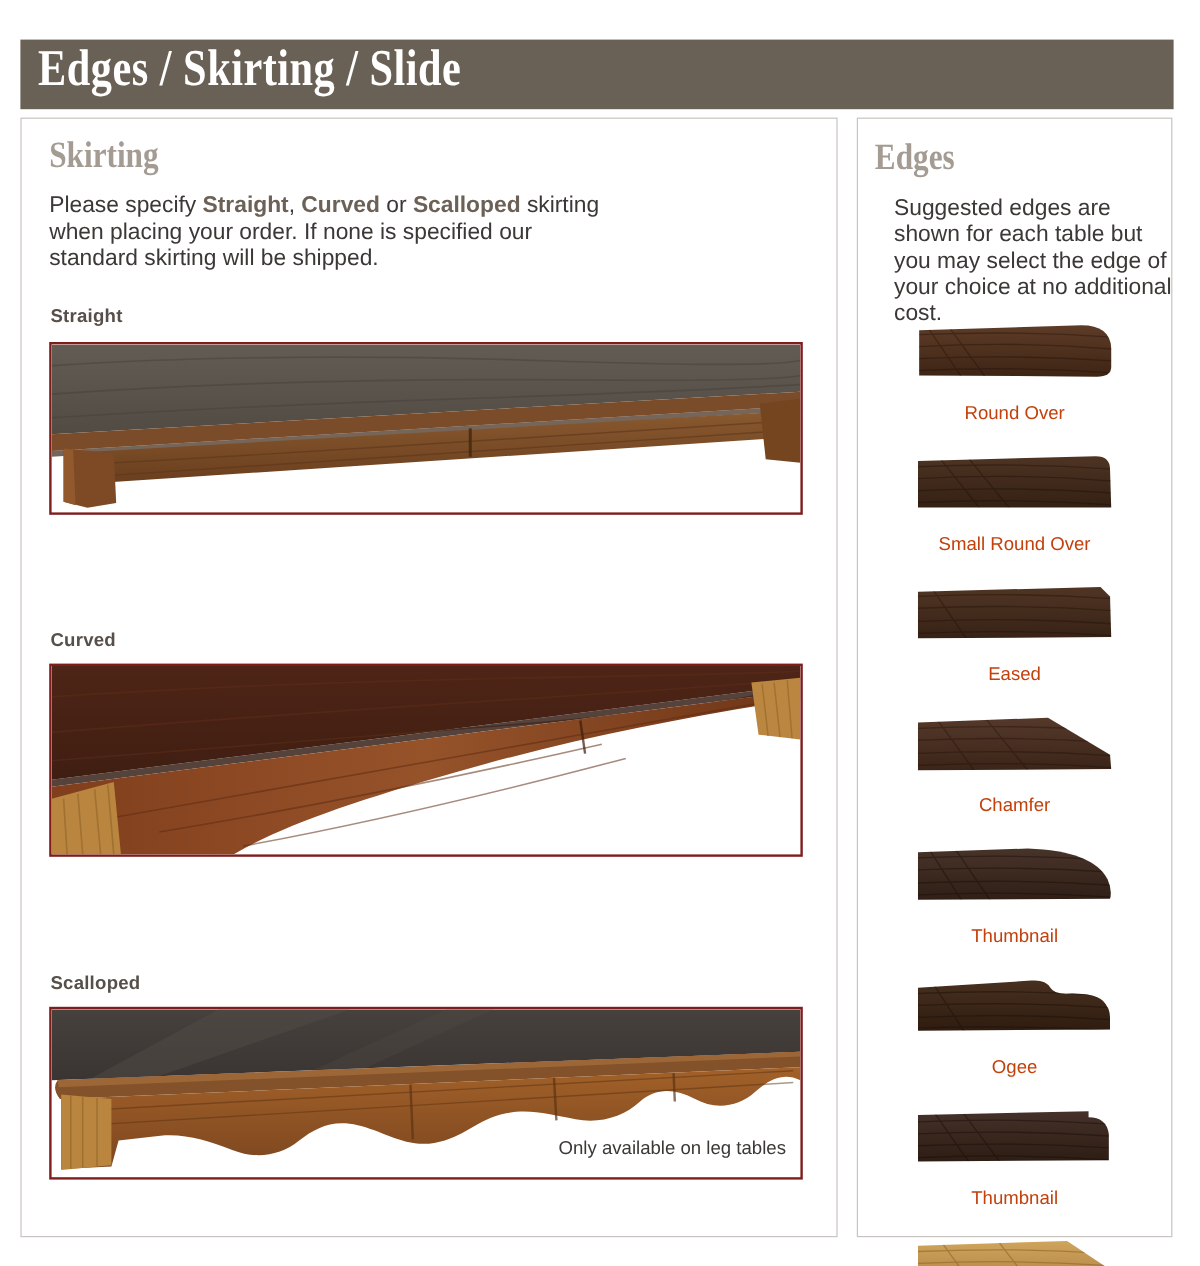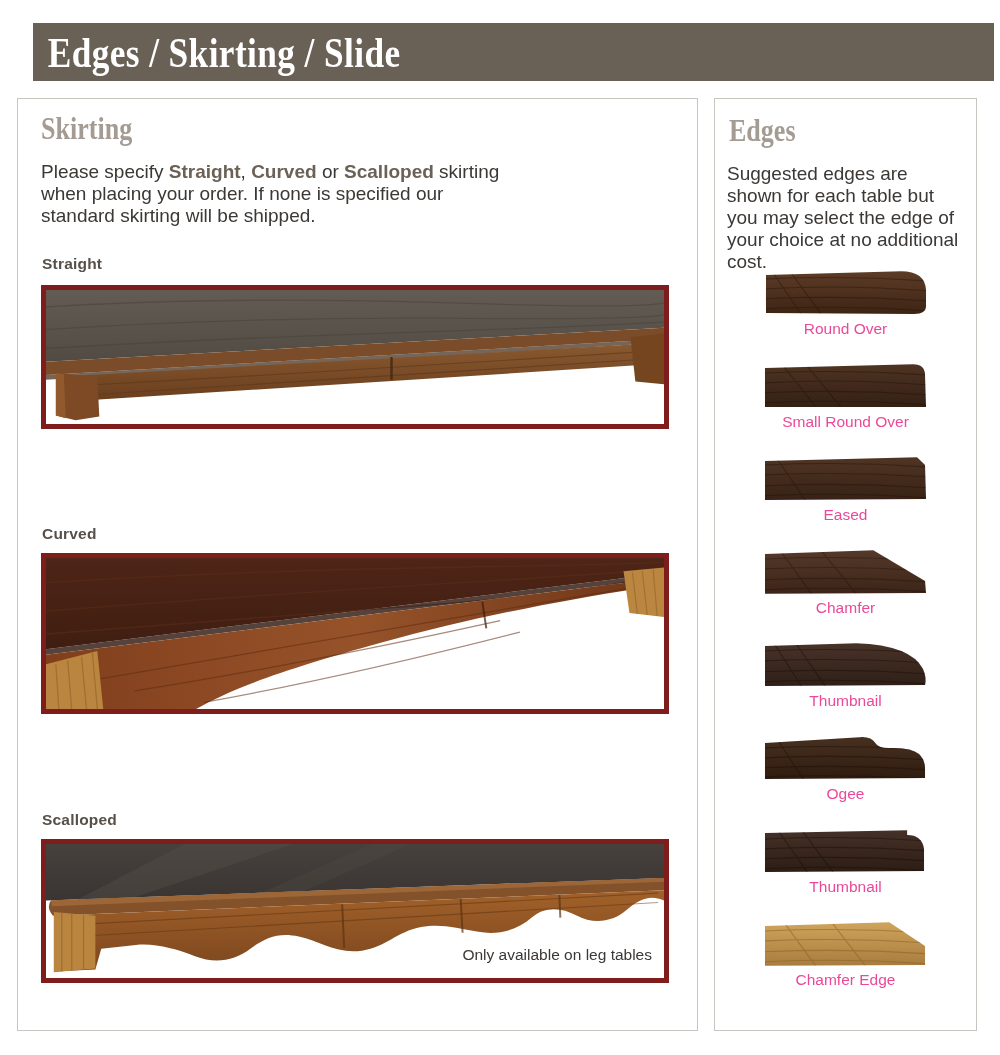--- a/index.html
+++ b/index.html
@@ -4,22 +4,22 @@
 <style>
   * { margin:0; padding:0; box-sizing:border-box; }
   html,body { background:#ffffff; }
   body { font-family:"Liberation Sans", sans-serif; }
   .page {
     position:relative; width:1000px; height:1055px; background:#ffffff;
     overflow:hidden;
   }
   
   .header-bar {
-    position:absolute; left:17px; top:23px; width:961px; height:58px;
-    background:#6a6156; display:flex; align-items:center;margin-left:16px;
+    position:absolute; left:17px; top:33px; width:961px; height:58px;
+    background:#6a6156; display:flex; align-items:flex-start;
   }
   .header-title {
     color:#ffffff; font-family:"Liberation Serif", serif; font-weight:700;
     font-size:43px; padding-left:18px; white-space:nowrap;
     display:inline-block; transform:scaleX(0.82); transform-origin:0 50%;
     letter-spacing:0.5px;
   }
   
   .panel {
     position:absolute; top:98px; height:933px; background:#ffffff;
@@ -32,44 +32,44 @@
     position:absolute; color:#a49b92; font-family:"Liberation Serif", serif;
     font-weight:700; font-size:31px; white-space:nowrap;
     display:inline-block; transform:scaleX(0.84); transform-origin:0 50%;
   }
   .panel-left  .panel-title { left:23px; top:12px; }
   .panel-right .panel-title { left:14px; top:14px; }
   .intro {
     position:absolute; color:#3b3835; font-size:19px; line-height:22px;
   }
   .panel-left  .intro { left:23px; top:62px;  width:470px; }
-  .panel-right .intro { left:12px; top:64px;  width:234px; }
+  .panel-right .intro { left:30px; top:64px;  width:234px; }
   .intro b { color:#6b6156; font-weight:700; }
   
   .sk-label {
     position:absolute; left:24px; color:#57504a; font-weight:700;
     font-size:15.5px; letter-spacing:0.2px;
   }
   .sk-frame {
-    position:absolute; left:23px; width:628px; border:5px solid #7f1d1d;
+    position:absolute; left:23px; width:628px; border:2px solid #7f1d1d;
     background:#ffffff; overflow:hidden;
   }
   .sk-frame svg { display:block; width:100%; height:100%; }
   .sk-note {
     position:absolute; right:12px; bottom:14px; color:#3b3835;
     font-size:15.5px;
   }
   
   .profiles {
     position:absolute; left:0; top:170px; width:100%;
     display:flex; flex-direction:column; align-items:center;
   }
   .profile-group { display:flex; flex-direction:column; align-items:center; margin-bottom:24px; }
   .profile-group svg { display:block; }
-  .profile-label { margin-top:2px; color:#ec4899; font-size:15.5px; line-height:19px; }
+  .profile-label { margin-top:18px; color:#c2410c; font-size:15.5px; line-height:19px; }
 </style>
 </head>
 <body>
 
 <div class="page">
 
   <div class="header-bar">
     <span class="header-title">Edges / Skirting / Slide</span>
   </div>
 

